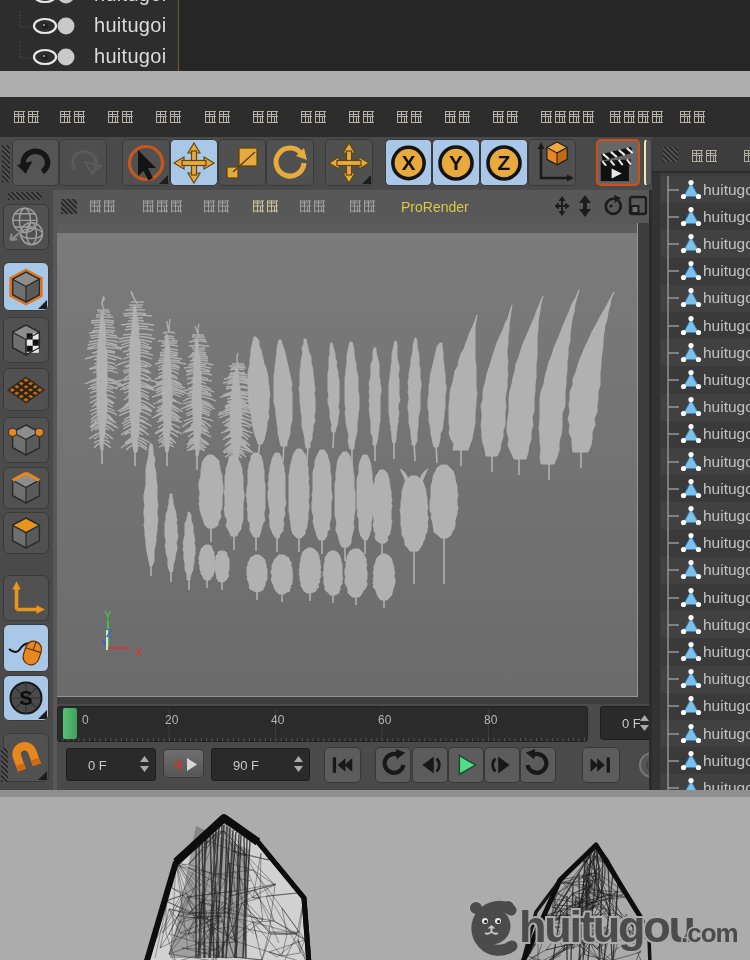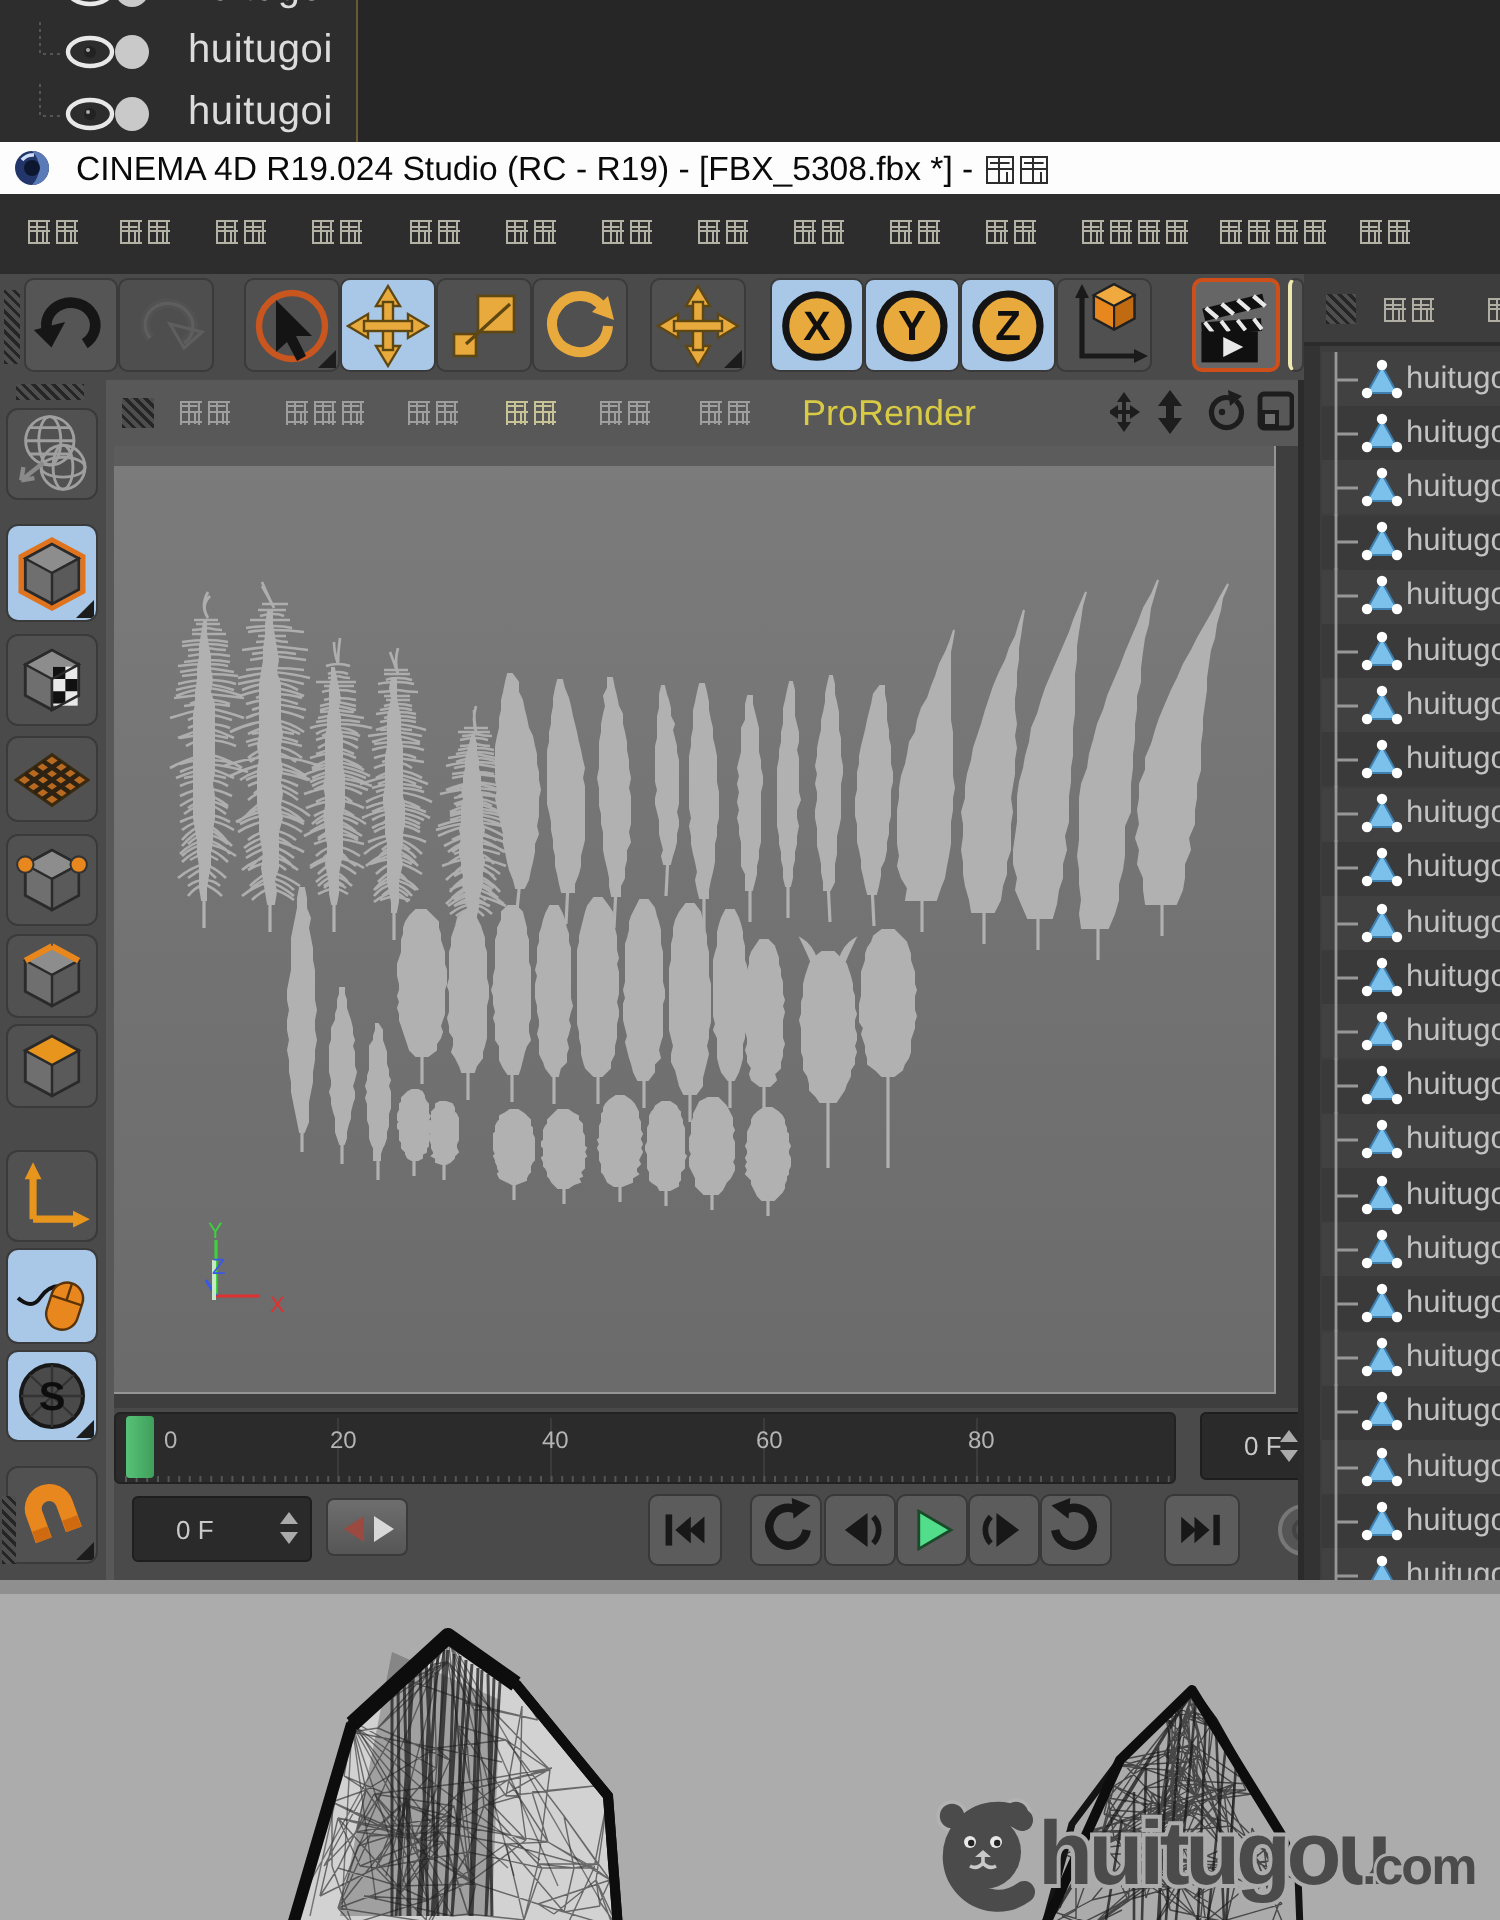--- a/index.html
+++ b/index.html
@@ -2,21 +2,21 @@
 <html><head><meta charset="utf-8"><style>
 *{margin:0;padding:0;box-sizing:content-box}
 body{width:750px;height:960px;overflow:hidden;font-family:"Liberation Sans",sans-serif;background:#adadad}
 #app{position:relative;width:750px;height:960px}
 .cj{display:inline-block;width:11px;height:12px;position:relative;margin:0 1.5px;vertical-align:-1px;opacity:.88}
 .big .cj{width:14px;height:14px;vertical-align:-2px}
 .cj:before{content:"";position:absolute;left:0;top:0;right:0;bottom:0;
 background:linear-gradient(currentColor 0 0) 0 0/1.1px 100% no-repeat,linear-gradient(currentColor 0 0) 100% 0/1.1px 100% no-repeat,linear-gradient(currentColor 0 0) 0 0/100% 1.1px no-repeat,linear-gradient(currentColor 0 0) 0 100%/100% 1.1px no-repeat,linear-gradient(currentColor 0 0) 0 48%/100% 1.1px no-repeat,linear-gradient(currentColor 0 0) 50% 0/1.1px 100% no-repeat,linear-gradient(currentColor 0 0) 50% 24%/70% 1.1px no-repeat,linear-gradient(currentColor 0 0) 76% 100%/1.1px 46% no-repeat}
 .grip{background:repeating-linear-gradient(45deg,#262626 0 1.6px,#4e4e4e 1.6px 3.6px)}
 .mi{position:absolute;top:50%;transform:translateY(-50%);white-space:nowrap}
-.pro{color:#d8ca45;font-size:18px}
+.pro{color:#d8ca45;font-size:14px}
 .tbtn{position:absolute;top:2px;height:47px;border-radius:5px;border:1px solid #3a3a3a;display:flex;align-items:center;justify-content:center;overflow:hidden;box-sizing:border-box}
 .ctri{position:absolute;right:1px;bottom:1px}
 .lbtn{position:absolute;left:3px;width:46px;border-radius:6px;border:1px solid #3a3a3a;display:flex;align-items:center;justify-content:center;overflow:hidden;box-sizing:border-box}
 .prow{position:absolute;left:9px;width:89px;height:27px}
 .pr{position:absolute;left:2px}
 .ptx{position:absolute;left:51px;font-size:15.5px;color:#c2c2c2}
 .spin{position:absolute;background:#2a2a2a;border:1px solid #1e1e1e;border-radius:3px;color:#c9c9c9;font-size:13px}
 .spin span{position:absolute;left:21px;top:50%;transform:translateY(-50%)}
 .trb{position:absolute;top:747px;height:36px;border-radius:5px;border:1px solid #383838;display:flex;align-items:center;justify-content:center;box-sizing:border-box}
 .tnum{font-size:12px;fill:#b4b4b4;font-family:"Liberation Sans",sans-serif}
@@ -51,29 +51,20 @@
           <ellipse cx="45" cy="15" rx="11" ry="7" fill="none" stroke="#e8e8e8" stroke-width="2.2"></ellipse>
           <circle cx="45" cy="15" r="3" fill="#222"></circle>
           <circle cx="44" cy="14" r="1" fill="#aaa"></circle>
           <circle cx="66" cy="15" r="8.5" fill="#c9c9c9"></circle>
         </svg>
         <div style="position:absolute;left:94px;top:3px;font-size:20px;color:#dcdcdc;letter-spacing:0.3px">huitugoi</div>
       </div>
 <div style="position:absolute;left:178px;top:0;width:1px;height:71px;background:#6a5a33"></div>
 </div>
 
-<div style="position:absolute;left:0;top:71px;width:750px;height:26px;background:#fdfdfd">
-<svg width="18" height="18" style="position:absolute;left:7px;top:4px">
-        <circle cx="9" cy="9" r="8.5" fill="#23366a"></circle>
-        <path d="M9,0.5 A8.5,8.5 0 0 1 9,17.5 A12,12 0 0 0 9,0.5" fill="#5a7ab8"></path>
-        <circle cx="9" cy="9" r="4" fill="#0d1830"></circle>
-        <path d="M4,5 A7,7 0 0 1 10,2.5" stroke="#cfe0f8" stroke-width="1.8" fill="none"></path>
-      </svg>
-<div style="position:absolute;left:38px;top:4px;font-size:16.8px;color:#0a0a0a">CINEMA 4D R19.024 Studio (RC - R19) - [FBX_5308.fbx *] - <span class="big" style="color:#111"><i class="cj"></i><i class="cj"></i></span></div>
-</div>
 
 <div style="position:absolute;left:0;top:97px;width:750px;height:40px;background:#2d2d2d;border-bottom:1px solid #242424;color:#c7c4b6">
       <span class="mi" style="left:12px"><i class="cj"></i><i class="cj"></i></span>
       <span class="mi" style="left:58px"><i class="cj"></i><i class="cj"></i></span>
       <span class="mi" style="left:106px"><i class="cj"></i><i class="cj"></i></span>
       <span class="mi" style="left:154px"><i class="cj"></i><i class="cj"></i></span>
       <span class="mi" style="left:203px"><i class="cj"></i><i class="cj"></i></span>
       <span class="mi" style="left:251px"><i class="cj"></i><i class="cj"></i></span>
       <span class="mi" style="left:299px"><i class="cj"></i><i class="cj"></i></span>
       <span class="mi" style="left:347px"><i class="cj"></i><i class="cj"></i></span>
@@ -483,20 +474,27 @@
         <polygon points="4.5,0 9,6 0,6" fill="#aaa"></polygon>
         <polygon points="4.5,16 9,10 0,10" fill="#aaa"></polygon>
       </svg>
     </div>
 <div style="position:absolute;left:163px;top:749px;width:41px;height:29px;background:linear-gradient(#6e6e6e,#565656);border:1px solid #3a3a3a;border-radius:4px;box-sizing:border-box">
 <svg width="41" height="29">
         <polygon points="18,8 18,21 8,14.5" fill="#9a4a40"></polygon>
         <polygon points="23,8 23,21 33,14.5" fill="#d8d8d8"></polygon>
       </svg>
 </div>
+<div class="spin" style="left:211px;top:748px;width:97px;height:31px">
+      <span>90 F</span>
+      <svg width="9" height="16" viewBox="0 0 9 16" style="position:absolute;right:6px;top:7px">
+        <polygon points="4.5,0 9,6 0,6" fill="#aaa"></polygon>
+        <polygon points="4.5,16 9,10 0,10" fill="#aaa"></polygon>
+      </svg>
+    </div>
 <div class="trb" style="left:324px;width:37px;background:#5c5c5c">
       <svg width="36" height="36" viewBox="0 0 36 36">
         <rect x="8" y="10" width="3.4" height="16" fill="#181818"></rect>
         <polygon points="13,18 21,11 21,25" fill="#181818"></polygon>
         <polygon points="20,18 28,11 28,25" fill="#181818"></polygon>
       </svg>
     </div>
     <div class="trb" style="left:375px;width:36px;background:#5c5c5c">
       <svg width="36" height="36" viewBox="0 0 36 36">
         <path d="M24,7.5 A10,10 0 1 0 29,18" stroke="#181818" stroke-width="4.5" fill="none"></path>

